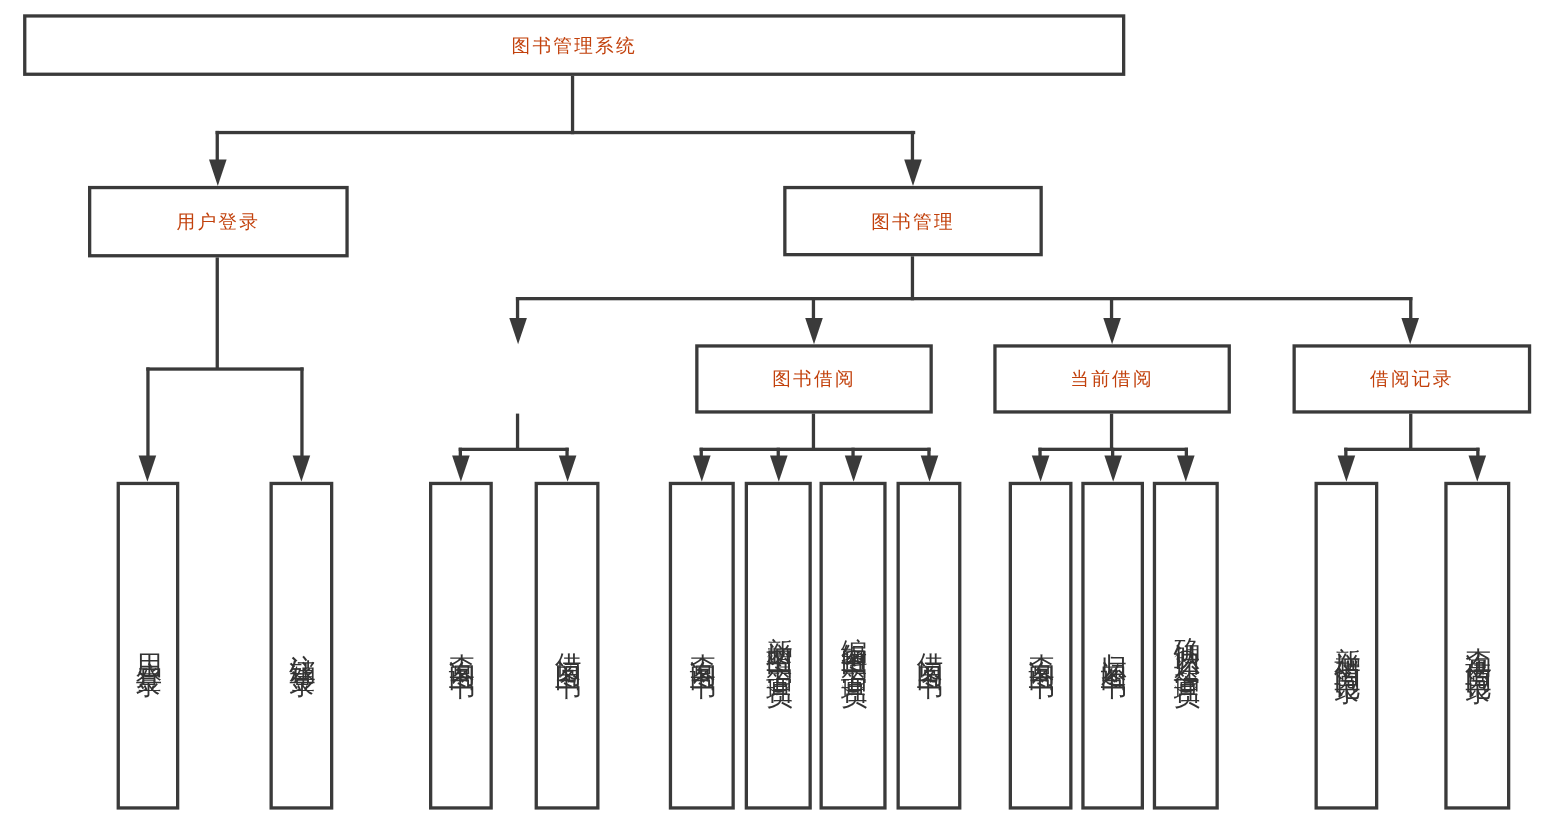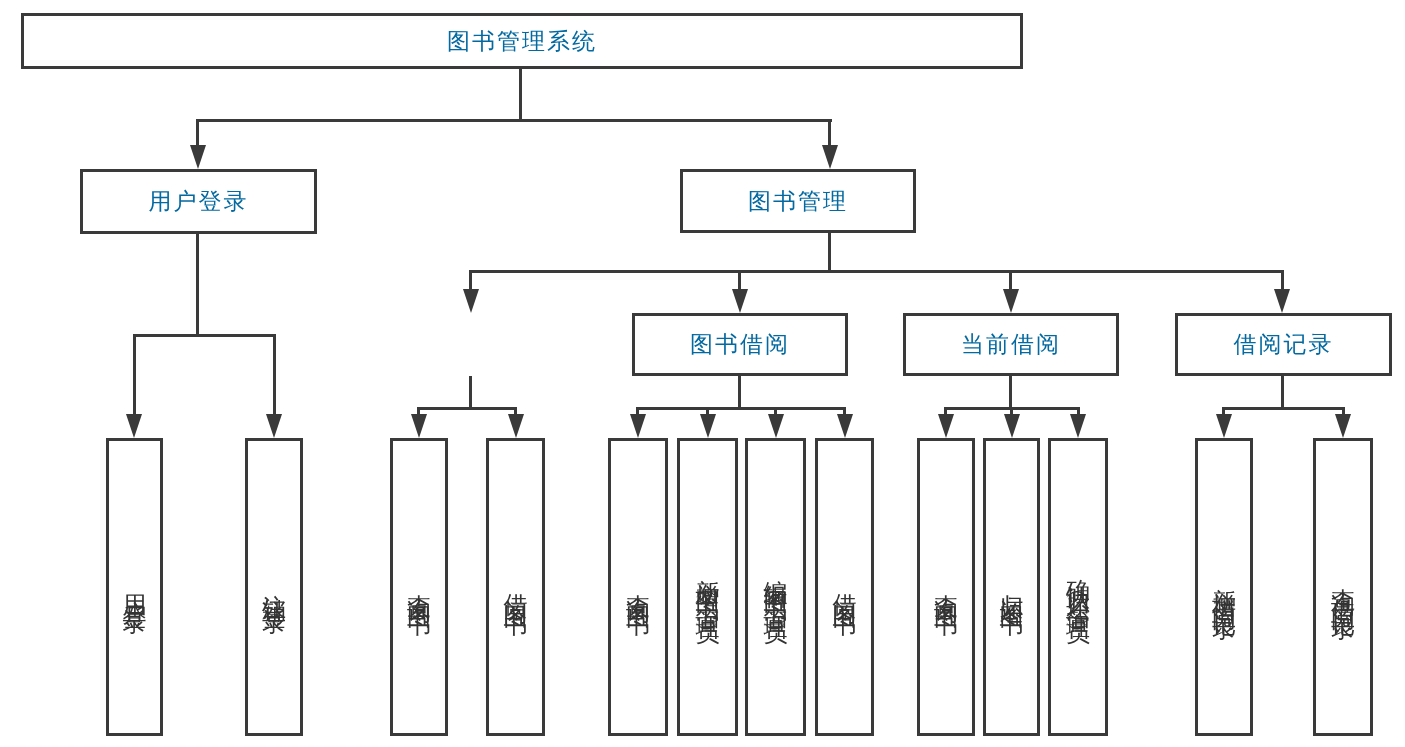--- a/index.html
+++ b/index.html
@@ -16,22 +16,22 @@
   .node {
     position: absolute;
     box-sizing: border-box;
     border: 3px solid #3a3a3a;
     background: #ffffff;
     display: flex;
     align-items: center;
     justify-content: center;
   }
   .hlabel {
-    color: #0369a1;
-    font-size: 23px;
+    color: #c2410c;
+    font-size: 17px;
     letter-spacing: 2px;
     white-space: nowrap;
   }
   .vlabel {
     color: #333333;
     font-size: 24px;
     writing-mode: vertical-rl;
     text-orientation: mixed;
     letter-spacing: 6px;
     line-height: 1;
@@ -68,21 +68,21 @@
   <div class="vl" style="left:519px; top:69px;  height:53px;"></div>
   <div class="hl" style="left:196px; top:119px; width:636px;"></div>
   <div class="vl" style="left:196px; top:119px; height:30px;"></div>
   <div class="ah" style="left:190px; top:145px;"></div>
   <div class="vl" style="left:828px; top:119px; height:30px;"></div>
   <div class="ah" style="left:822px; top:145px;"></div>
 
   <div class="node" style="left:80px; top:169px; width:237px; height:65px;">
     <span class="hlabel">用户登录</span>
   </div>
-  <div class="node" style="left:680px; top:169px; width:236px; height:64px;">
+  <div class="node" style="left:712px; top:169px; width:236px; height:64px;">
     <span class="hlabel">图书管理</span>
   </div>
 
   <div class="vl" style="left:196px; top:234px; height:102px;"></div>
   <div class="hl" style="left:133px; top:334px; width:143px;"></div>
   <div class="vl" style="left:133px; top:334px; height:84px;"></div>
   <div class="ah" style="left:126px; top:414px;"></div>
   <div class="vl" style="left:273px; top:334px; height:84px;"></div>
   <div class="ah" style="left:266px; top:414px;"></div>
 

